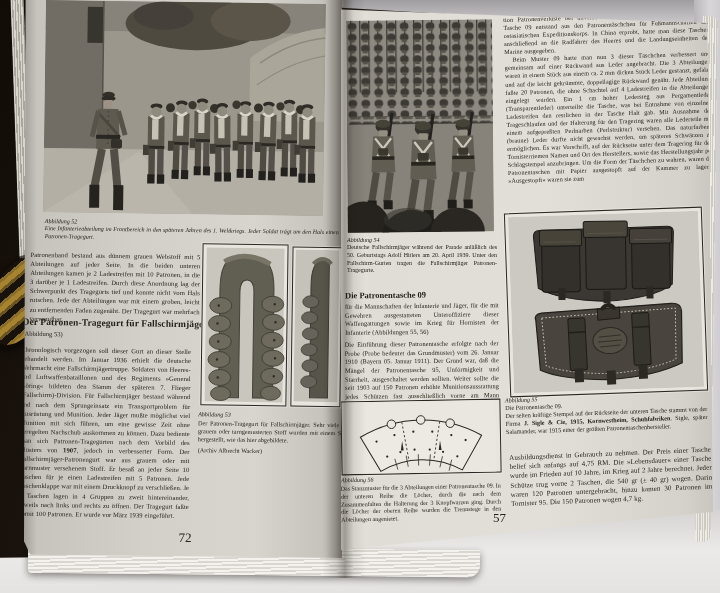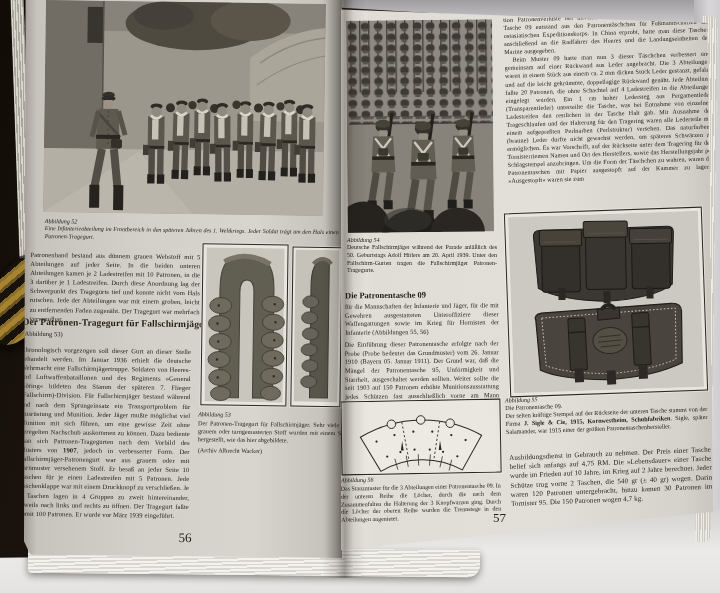--- a/index.html
+++ b/index.html
@@ -190,21 +190,21 @@
           <ellipse cx="16" cy="116" rx="8" ry="6"></ellipse>
               <ellipse cx="15" cy="132" rx="8" ry="6"></ellipse>
         </g>
       </svg>
     </div>
 
     <div class="abs cap-label" style="left:180px;top:410px;">Abbildung 53</div>
     <div class="abs cap" style="left:180px;top:419px;width:152px;font-size:6.2px;">Der Patronen-Tragegurt für Fallschirmjäger. Sehr viele aus grauem oder tarngemusterten Stoff wurden mit einem Stoff hergestellt, wie das hier abgebildete.</div>
     <div class="abs cap" style="left:180px;top:446px;width:152px;font-size:6.2px;">(Archiv Albrecht Wacker)</div>
 
-    <div class="abs pagenum" style="left:162px;top:530px;">56</div>
+    <div class="abs pagenum" style="left:162px;top:530px;">72</div>
    </div>
   </div>
 
   <div class="abs" id="page-right">
 
     <div class="abs" style="left:6px;top:16px;width:146px;height:212px;transform:rotate(-.5deg);">
       <svg width="146" height="212" viewBox="0 0 146 212">
         <defs>
           <pattern id="hp" width="13" height="11" patternUnits="userSpaceOnUse">
             <ellipse cx="6" cy="6" rx="4.4" ry="3.8" fill="#3d3a35"></ellipse>

